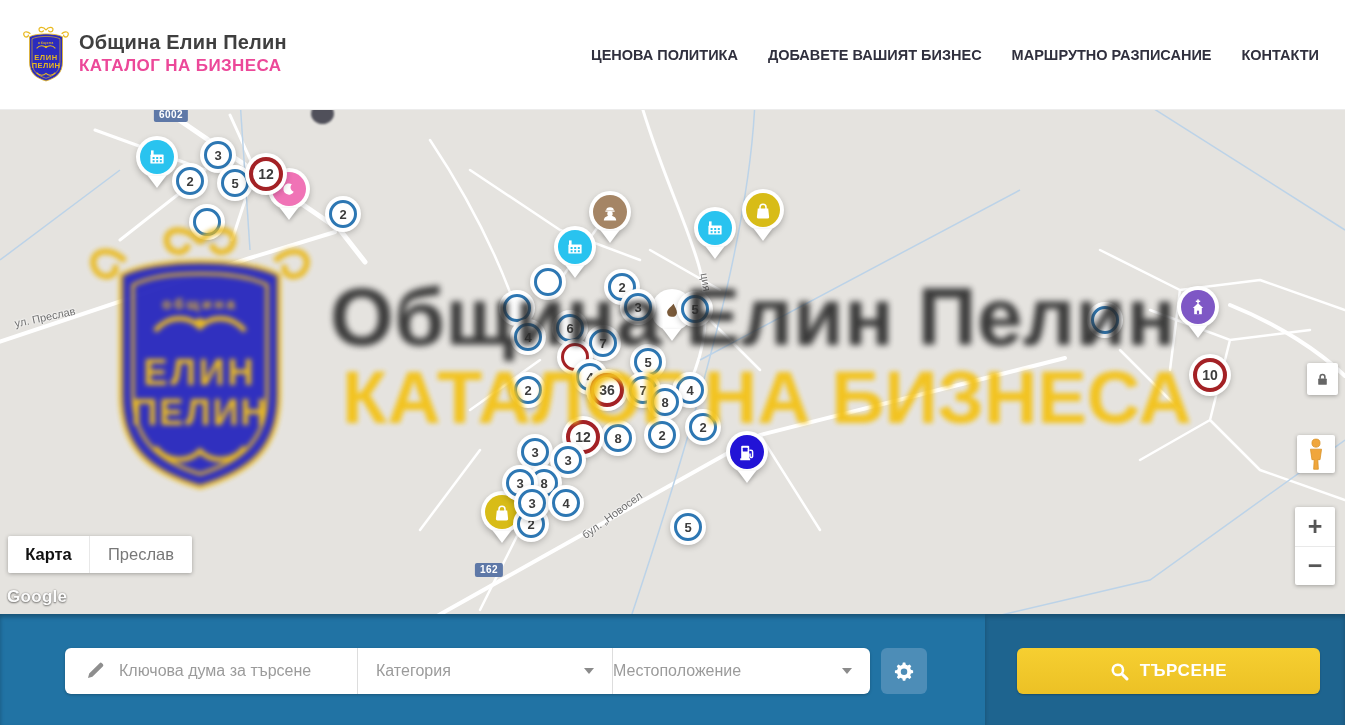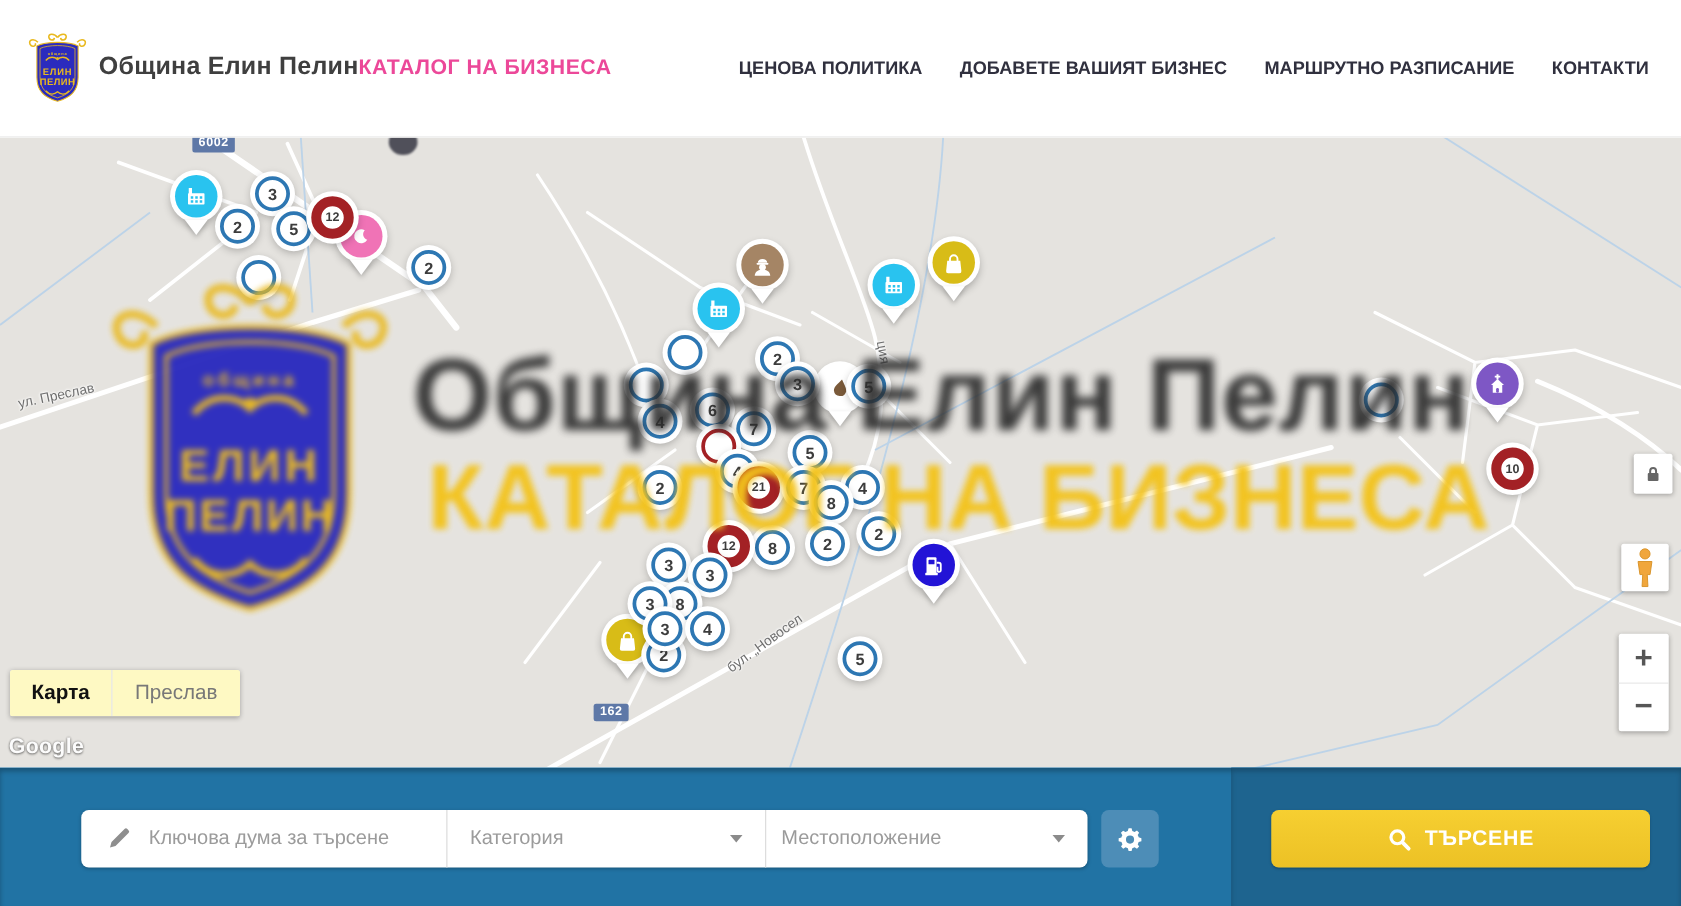--- a/index.html
+++ b/index.html
@@ -3,21 +3,21 @@
 <meta charset="utf-8">
 <style>
   * { margin:0; padding:0; box-sizing:border-box; }
   html,body { width:1345px; height:725px; overflow:hidden; background:#fff;
     font-family:"Liberation Sans","DejaVu Sans",sans-serif; }
 
   
   .header { position:absolute; left:0; top:0; width:1345px; height:110px; background:#fff;
     border-bottom:1px solid #ececec; z-index:30; }
   .brand { position:absolute; left:22px; top:23px; display:flex; align-items:center; gap:9px; }
-  .brand-text { display:flex; flex-direction:row; justify-content:center; }
+  .brand-text { display:flex; flex-direction:column; justify-content:center; }
   .brand-line1 { font-size:20px; font-weight:700; color:#3f3f3f; letter-spacing:.2px; }
   .brand-line2 { font-size:17px; font-weight:700; color:#ec4899; letter-spacing:.4px; margin-top:2px; }
   .nav { position:absolute; right:26px; top:0; height:110px; display:flex; align-items:center; gap:30px; }
   .nav-item { font-size:14.5px; font-weight:700; color:#30303e; cursor:pointer; white-space:nowrap; }
 
   
   .map { position:absolute; left:0; top:110px; width:1345px; height:504px; background:#e5e3df; overflow:hidden; }
   .roads { position:absolute; left:0; top:0; }
 
   .street-label { position:absolute; transform:translate(-50%,-50%); color:#6e6e6e; font-size:11px;
@@ -34,35 +34,35 @@
     box-shadow:0 0 0 4px #fff, 0 3px 7px 3px rgba(0,0,0,.30); }
   .pin::after { content:""; position:absolute; top:36px; left:50%; transform:translateX(-50%);
     width:0; height:0; border-left:9px solid transparent; border-right:9px solid transparent;
     border-top:12px solid #fff; filter:drop-shadow(0 2px 2px rgba(0,0,0,.25)); }
   .pin svg { position:relative; z-index:1; }
 
   .cluster { position:absolute; transform:translate(-50%,-50%); background:#fff; border-radius:50%;
     display:flex; align-items:center; justify-content:center; color:#3c3c3c; font-weight:700; z-index:5;
     cursor:pointer; box-shadow:0 0 0 4px #fff, 0 2px 7px 3px rgba(0,0,0,.28); }
   .cluster.s { width:28px; height:28px; border:3px solid #2d77b3; font-size:13px; }
-  .cluster.l { width:34px; height:34px; border:8px solid #6d28d9; font-size:10px; }
+  .cluster.l { width:34px; height:34px; border:4px solid #6d28d9; font-size:14px; }
   .cluster.red { border-color:#a32125; }
 
   
   .wm { position:absolute; z-index:8; pointer-events:none; white-space:nowrap; }
   .wm-line1 { left:330px; top:160px; font-size:82px; font-weight:700; color:#2c2c2c;
     letter-spacing:.5px; filter:blur(3.2px); opacity:.92; }
   .wm-line2 { left:342px; top:245px; font-size:74px; font-weight:700; color:#f3c31c;
     letter-spacing:0; filter:blur(2.6px); opacity:.97; }
   .wm-crest { left:85px; top:103px; filter:blur(2.6px); opacity:.97; }
 
   
   .maptype { position:absolute; left:8px; top:426px; display:flex; z-index:10;
     box-shadow:0 1px 4px rgba(0,0,0,.3); border-radius:2px; overflow:hidden; }
-  .maptype-btn { height:37px; background:#fef9c3; display:flex; align-items:center; justify-content:center;
+  .maptype-btn { height:37px; background:#ffffff; display:flex; align-items:center; justify-content:center;
     font-size:16.5px; cursor:pointer; }
   .maptype-map { width:81px; color:#111; font-weight:600; }
   .maptype-sat { width:103px; color:#787878; border-left:1px solid #e8e8e8; }
 
   .google-logo { position:absolute; left:7px; top:477px; z-index:10; color:#fff; font-size:17px;
     font-weight:700; letter-spacing:.3px; opacity:.92;
     text-shadow:0 1px 2px rgba(0,0,0,.5), 0 0 2px rgba(0,0,0,.4); }
 
   .attribution { position:absolute; right:0; top:487px; height:17px; z-index:10; display:flex;
     align-items:center; background:rgba(255,255,255,.85); font-size:10.5px; color:#4b4b4b; }
@@ -81,21 +81,21 @@
   
   .searchbar { position:absolute; left:0; top:614px; width:1345px; height:111px; background:#2173a4;
     box-shadow:inset 0 3px 4px rgba(0,0,0,.28); z-index:20; }
   .right-panel { position:absolute; left:985px; top:0; width:360px; height:111px; background:#1e648f;
     box-shadow:inset 0 3px 4px rgba(0,0,0,.22); }
   .search-group { position:absolute; left:65px; top:34px; width:805px; height:46px; background:#fff;
     border-radius:6px; display:flex; box-shadow:0 1px 3px rgba(0,0,0,.25); }
   .sg-section { display:flex; align-items:center; position:relative; }
   .sg-keyword { width:292px; padding-left:20px; gap:14px; }
   .sg-cat { width:255px; border-left:1px solid #ddd; padding-left:18px; cursor:pointer; }
-  .sg-loc { width:258px; border-left:1px solid #ddd; padding-left:12px; cursor:pointer; }
+  .sg-loc { width:258px; border-left:1px solid #ddd; padding-left:0; cursor:pointer; }
   .sg-keyword input { border:none; outline:none; width:230px; font-size:16px; color:#444;
     font-family:inherit; }
   .sg-keyword input::placeholder { color:#9b9b9b; }
   .sel-text { font-size:16px; color:#9b9b9b; }
   .chev { position:absolute; right:18px; top:50%; margin-top:-3px; width:0; height:0;
     border-left:5px solid transparent; border-right:5px solid transparent; border-top:6px solid #8b8b8b; }
   .gear-btn { position:absolute; left:881px; top:34px; width:46px; height:46px; background:#4d8db7;
     border-radius:6px; display:flex; align-items:center; justify-content:center; cursor:pointer; }
   .search-btn { position:absolute; left:1017px; top:34px; width:303px; height:46px; border-radius:6px;
     background:linear-gradient(#f6cf31,#ecc125); display:flex; align-items:center; justify-content:center;
@@ -259,21 +259,21 @@
       <div class="cluster s" style="left: 622px; top: 177px;">2</div>
       <div class="cluster s" style="left: 517px; top: 198px;"></div>
       <div class="cluster s" style="left: 638px; top: 197px;">3</div>
       <div class="cluster s" style="left: 695px; top: 199px;">5</div>
       <div class="cluster s" style="left: 570px; top: 218px;">6</div>
       <div class="cluster s" style="left: 528px; top: 227px;">4</div>
       <div class="cluster s" style="left: 603px; top: 233px;">7</div>
       <div class="cluster s red" style="left: 575px; top: 247px;"></div>
       <div class="cluster s" style="left: 648px; top: 252px;">5</div>
       <div class="cluster s" style="left: 590px; top: 267px;">4</div>
-      <div class="cluster l red" style="left: 607px; top: 280px;">21</div>
+      <div class="cluster l red" style="left: 607px; top: 280px;">36</div>
       <div class="cluster s" style="left: 643px; top: 280px;">7</div>
       <div class="cluster s" style="left: 528px; top: 280px;">2</div>
       <div class="cluster s" style="left: 690px; top: 280px;">4</div>
       <div class="cluster s" style="left: 665px; top: 292px;">8</div>
       <div class="cluster s" style="left: 703px; top: 317px;">2</div>
       <div class="cluster s" style="left: 662px; top: 325px;">2</div>
       <div class="cluster s" style="left: 618px; top: 328px;">8</div>
       <div class="cluster l red" style="left: 583px; top: 327px;">12</div>
       <div class="cluster s" style="left: 535px; top: 342px;">3</div>
       <div class="cluster s" style="left: 568px; top: 350px;">3</div>

